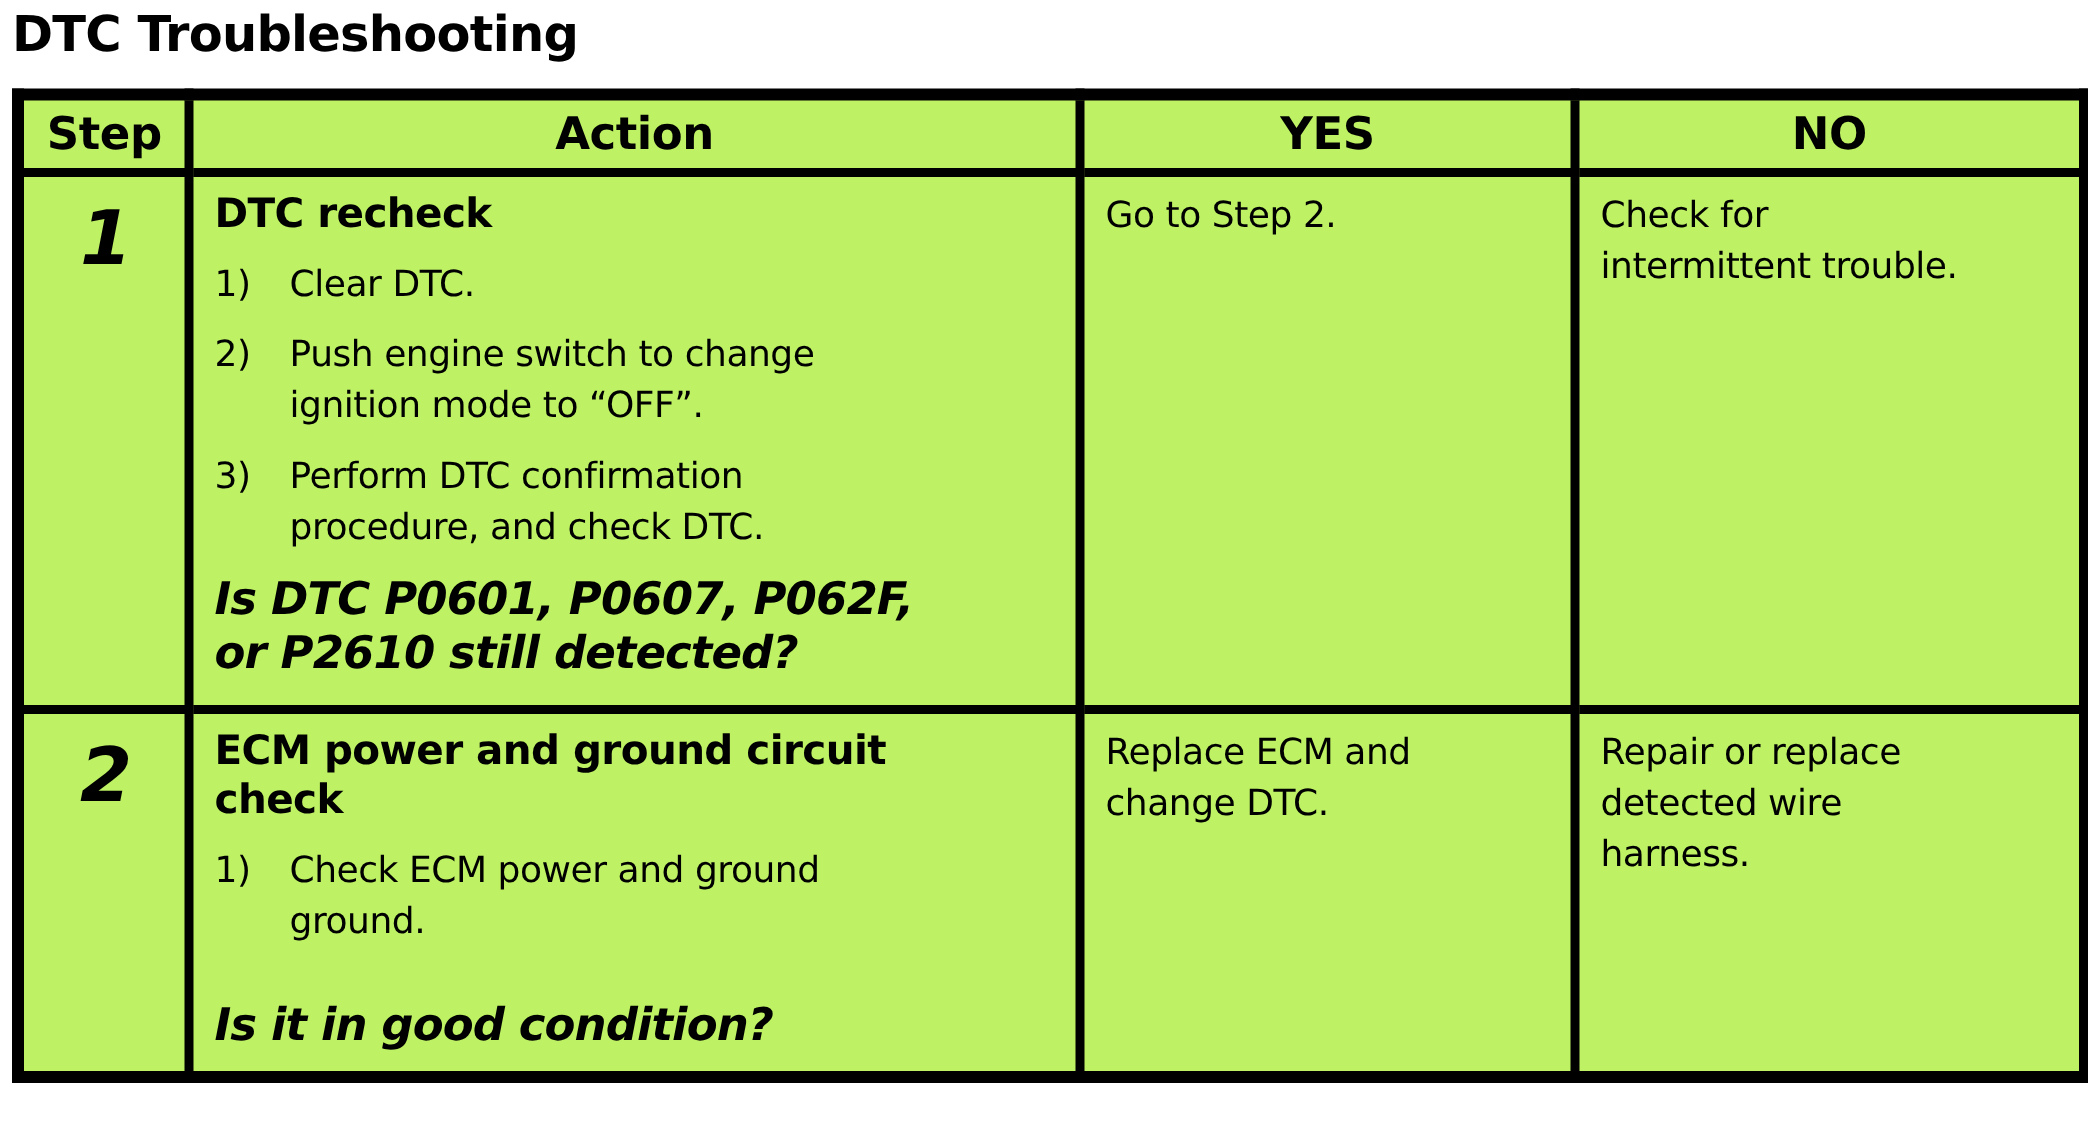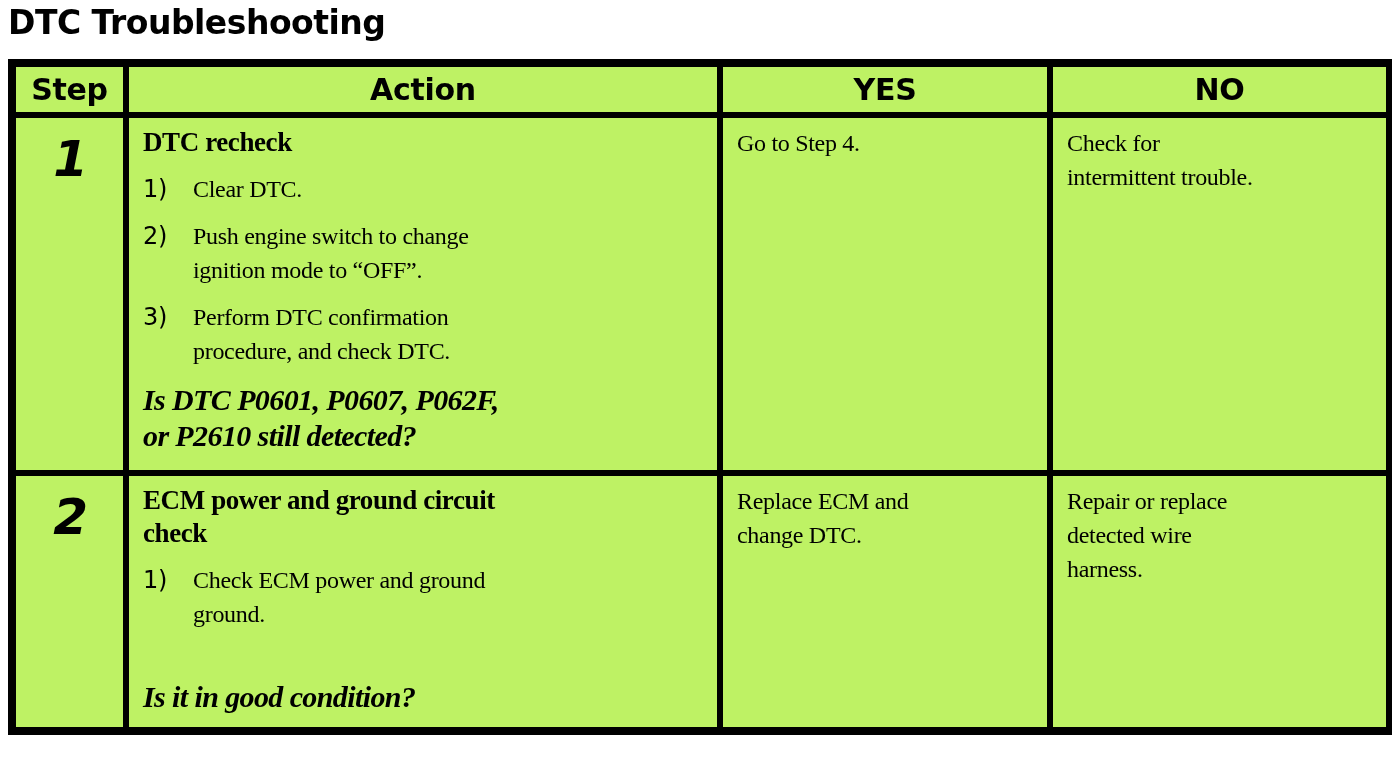--- a/index.html
+++ b/index.html
@@ -66,30 +66,30 @@
     letter-spacing: -0.4px;
   }
   .list-item {
     display: flex;
     margin-top: 13px;
   }
   .list-item .num {
     flex: 0 0 50px;
     width: 50px;
   }
-  .line { white-space: nowrap; font-family: Liberation Serif, serif; }
+  .line { white-space: nowrap; }
   .question {
     font-weight: bold;
     font-style: italic;
     font-size: 30px;
     line-height: 36px;
     margin-top: 14px;
     letter-spacing: -0.6px;
   }
-  tr.row-2 .question { margin-top: 48px; }
+  tr.row-2 .question { margin-top: 35px; }
 </style>
 </head>
 <body>
 
 <div class="page">
 
   <h1 class="page-title">DTC Troubleshooting</h1>
 
   <table class="dtc-table">
     <colgroup>
@@ -133,21 +133,21 @@
               <div class="line">Perform DTC confirmation</div>
               <div class="line">procedure, and check DTC.</div>
             </div>
           </div>
           <div class="question">
             <div class="line">Is DTC P0601, P0607, P062F,</div>
             <div class="line">or P2610 still detected?</div>
           </div>
         </td>
         <td class="yes-cell">
-          <div class="line">Go to Step 4.</div>
+          <div class="line">Go to Step 2.</div>
         </td>
         <td class="no-cell">
           <div class="line">Check for</div>
           <div class="line">intermittent trouble.</div>
         </td>
       </tr>
 
       <tr class="row-2">
         <td class="step-cell">2</td>
         <td class="action-cell">

